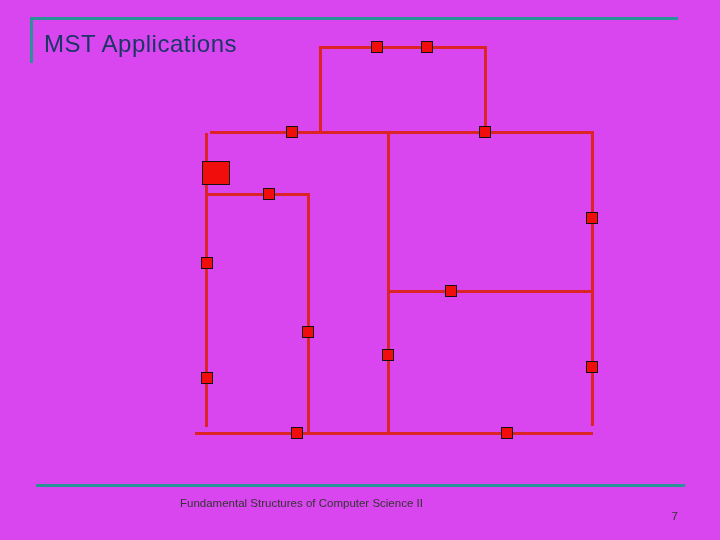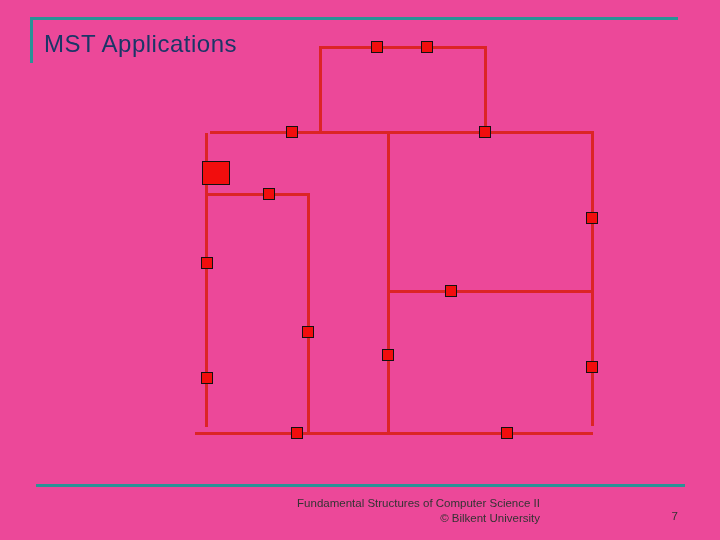--- a/index.html
+++ b/index.html
@@ -1,20 +1,20 @@
 <!DOCTYPE html>
 <html style="--teal: #2A9396; --navy: #1A3667; --line-red: #DC2426; --node-red: #F20D0D; --node-border: #111111; --footer-text: #333333;"><head>
 <meta charset="utf-8">
 <style>
   html, body { margin: 0; padding: 0; background: #fff; }
   .slide {
     position: relative;
     width: 720px;
     height: 540px;
-    background: #ec4899;
+    background: #d946ef;
     overflow: hidden;
     font-family: "Liberation Sans", sans-serif;
   }
   .accent { position: absolute; background: var(--teal); }
   .accent-top      { left: 30px; top: 17px; width: 648px; height: 3px; }
   .accent-corner   { left: 30px; top: 17px; width: 3px;  height: 46px; }
   .slide-title {
     position: absolute;
     left: 44px; top: 30px;
     margin: 0;
@@ -40,21 +40,21 @@
   }
   .footer-divider { left: 36px; top: 484px; width: 649px; height: 3px; }
   .footer-text {
     position: absolute;
     color: var(--footer-text);
     font-size: 11.5px;
     line-height: 15px;
     white-space: nowrap;
   }
   .footer-course { left: 44px; top: 509px; }
-  .footer-center { left: 180px; top: 496px; width: 360px; text-align: right; white-space: normal; }
+  .footer-center { left: 180px; top: 496px; width: 360px; text-align: left; white-space: normal; }
   .footer-page   { right: 42px; top: 509px; text-align: right; }
 </style>
 </head>
 <body>
 
 <div class="slide">
 
   <div class="accent accent-top"></div>
   <div class="accent accent-corner"></div>
 
@@ -87,18 +87,17 @@
       <div class="node" style="left: 291px; top: 427px; width: 12px; height: 12px;"></div>
       <div class="node" style="left: 501px; top: 427px; width: 12px; height: 12px;"></div>
       <div class="room-rect" style="left: 202px; top: 161px; width: 28px; height: 24px;"></div>
     </div>
 
   <div class="accent footer-divider"></div>
 
 
   <div class="footer-text footer-center">
     <div>Fundamental Structures of Computer Science II</div>
-    <div>© Bilkent University</div>
   </div>
 
   <div class="footer-text footer-page">7</div>
 
 </div>
 
 </body></html>

